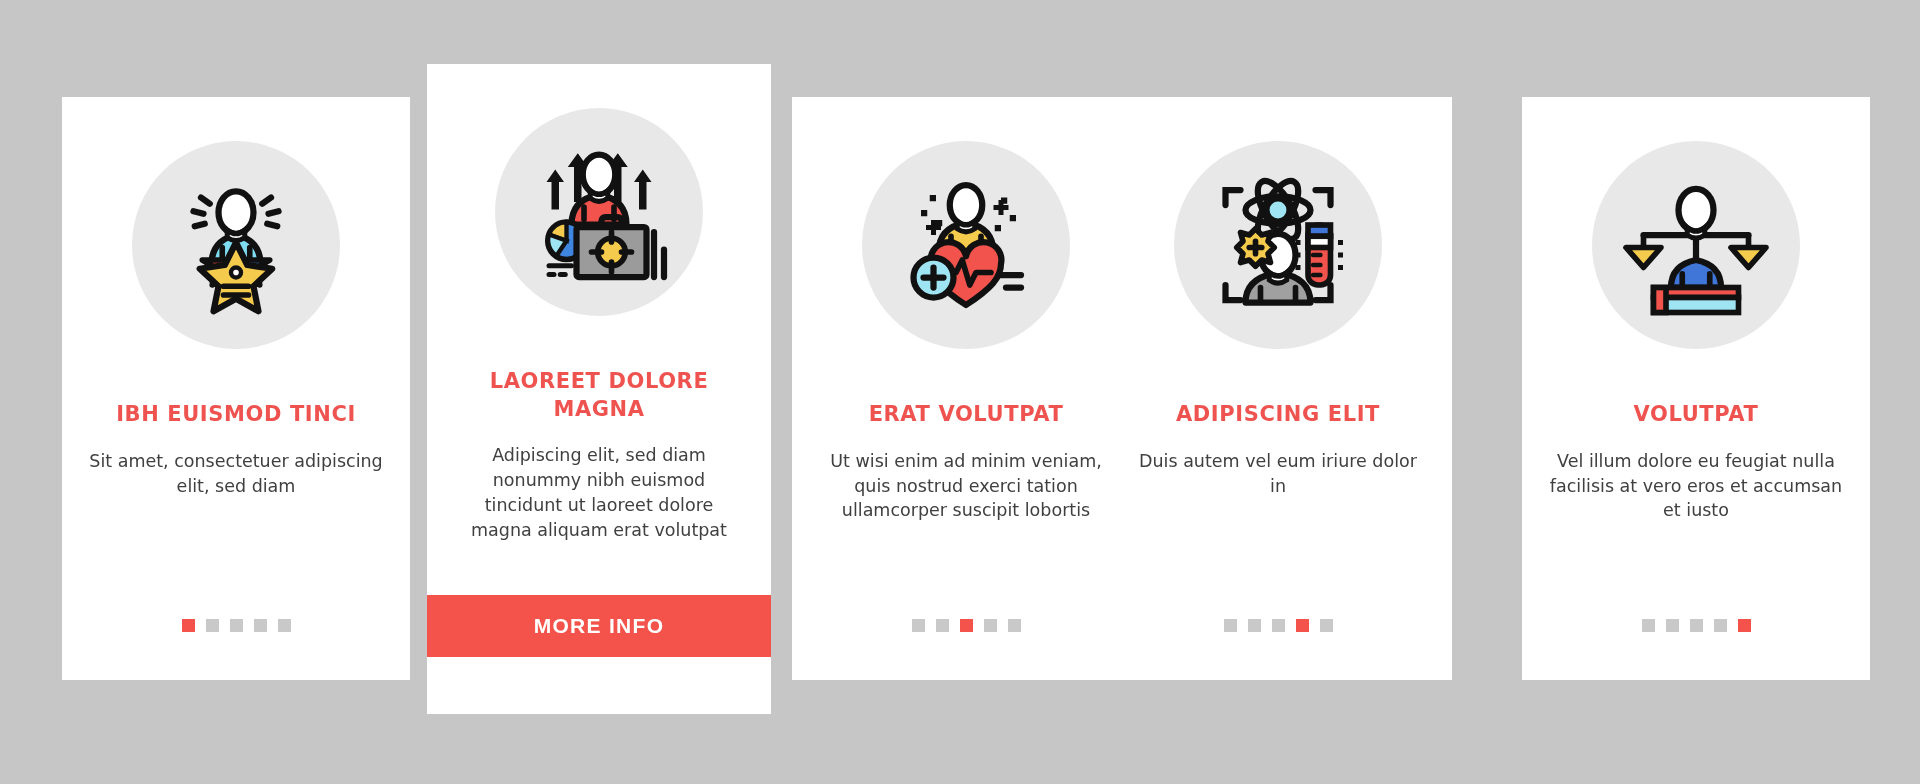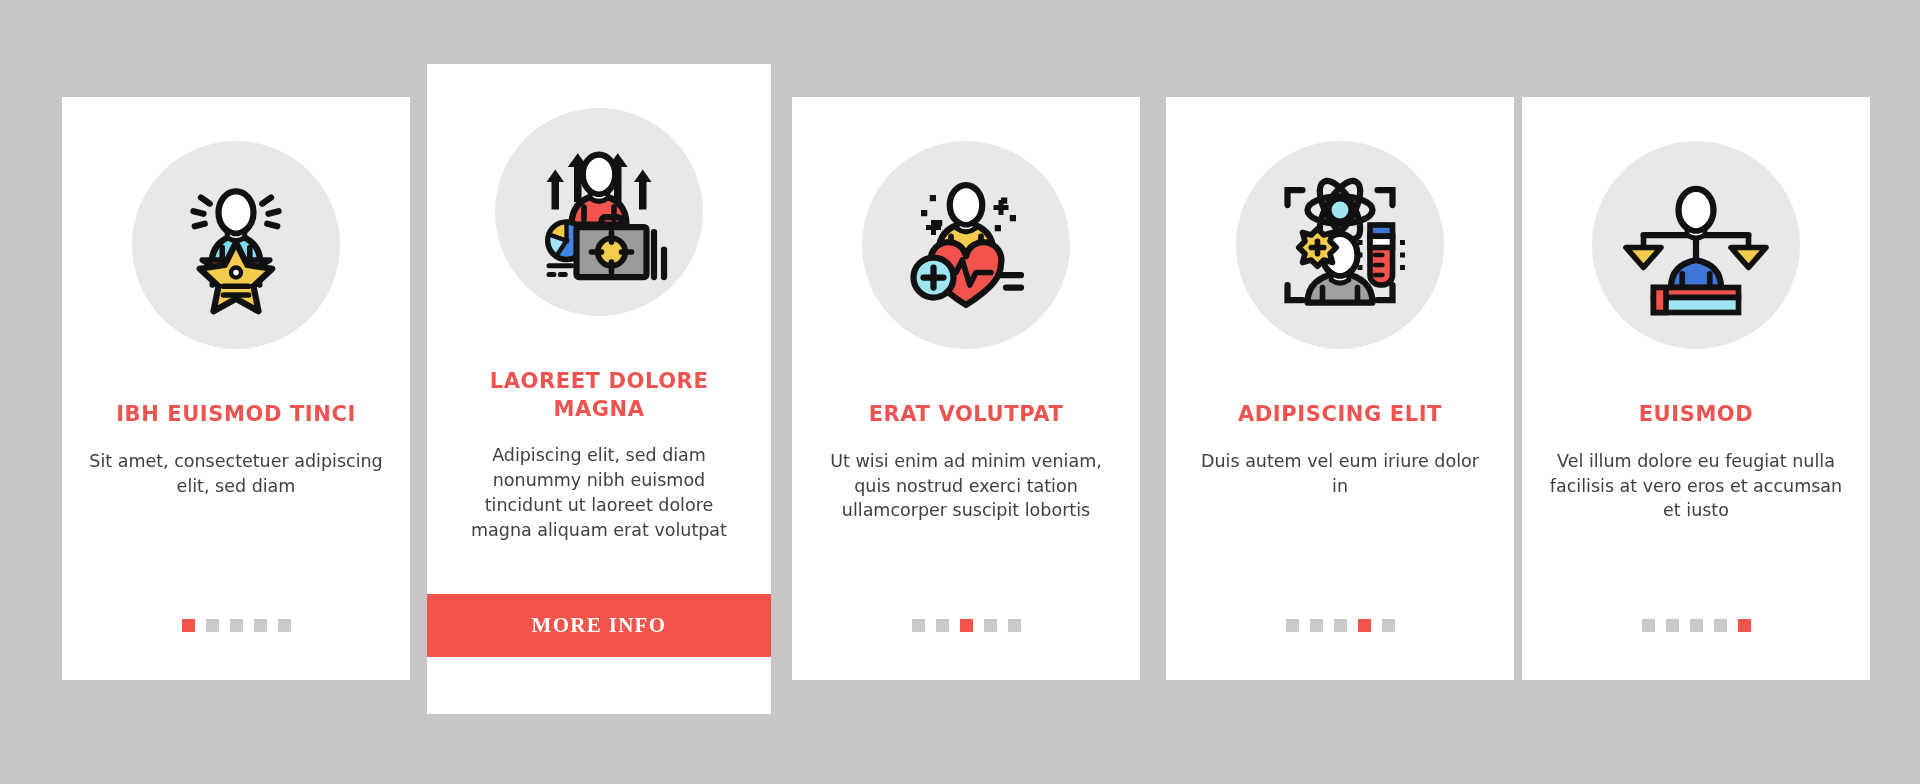--- a/index.html
+++ b/index.html
@@ -21,21 +21,21 @@
     flex-direction: column;
     align-items: center;
     overflow: hidden;
   }
   .card--std { top: 97px; width: 348px; height: 583px; }
   .card--featured { top: 64px; width: 344px; height: 650px; }
 
   .c1 { left: 62px; }
   .c2 { left: 427px; }
   .c3 { left: 792px; }
-  .c4 { left: 1166px; }
+  .c4 { left: 1104px; }
   .c5 { left: 1522px; }
 
   .icon-wrap {
     margin-top: 44px;
     width: 208px; height: 208px;
     border-radius: 50%;
     background: #e8e8e8;
     display: flex; align-items: center; justify-content: center;
     flex: none;
   }
@@ -76,21 +76,21 @@
     width: 100%;
     background: #f4534b;
     color: #ffffff;
     font-weight: bold;
     font-size: 21px;
     letter-spacing: 1.3px;
     text-align: center;
     padding: 19px 0;
     border: none;
     cursor: pointer;
-    font-family: Liberation Serif, serif;
+    font-family: Liberation Sans, sans-serif;
     margin-bottom: 57px;
   }
 </style>
 </head>
 <body>
 
 <div class="stage">
 
   <div class="card card--std c1">
     <div class="icon-wrap">
@@ -279,21 +279,21 @@
         <line x1="71" y1="83" x2="71" y2="92" stroke="#111" stroke-width="4.5" stroke-linecap="round"></line>
         <ellipse cx="60" cy="32" rx="14" ry="17" fill="#fff" stroke="#111" stroke-width="5"></ellipse>
         <path d="M53 46 q7 6 14 0 v6 q-7 5 -14 0 z" fill="#fff" stroke="#111" stroke-width="4"></path>
         <path d="M4 62 h28 l-14 16 z" fill="#f5cb4d" stroke="#111" stroke-width="4.5" stroke-linejoin="round"></path>
         <path d="M88 62 h28 l-14 16 z" fill="#f5cb4d" stroke="#111" stroke-width="4.5" stroke-linejoin="round"></path>
         <rect x="26" y="94" width="68" height="8" fill="#f2534c" stroke="#111" stroke-width="4.5"></rect>
         <rect x="26" y="102" width="68" height="12" fill="#9fe4f2" stroke="#111" stroke-width="4.5"></rect>
         <rect x="26" y="94" width="10" height="20" fill="#f2534c" stroke="#111" stroke-width="4.5"></rect>
       </svg>
     </div>
-    <div class="title">EUISMOD</div>
+    <div class="title">VOLUTPAT</div>
     <div class="desc">Vel illum dolore eu feugiat nulla facilisis at vero eros et accumsan et iusto</div>
     <div class="spacer"></div>
     <div class="dots">
         <span class="dot"></span>
         <span class="dot"></span>
         <span class="dot"></span>
         <span class="dot"></span>
         <span class="dot active"></span>
       </div>
   </div>

